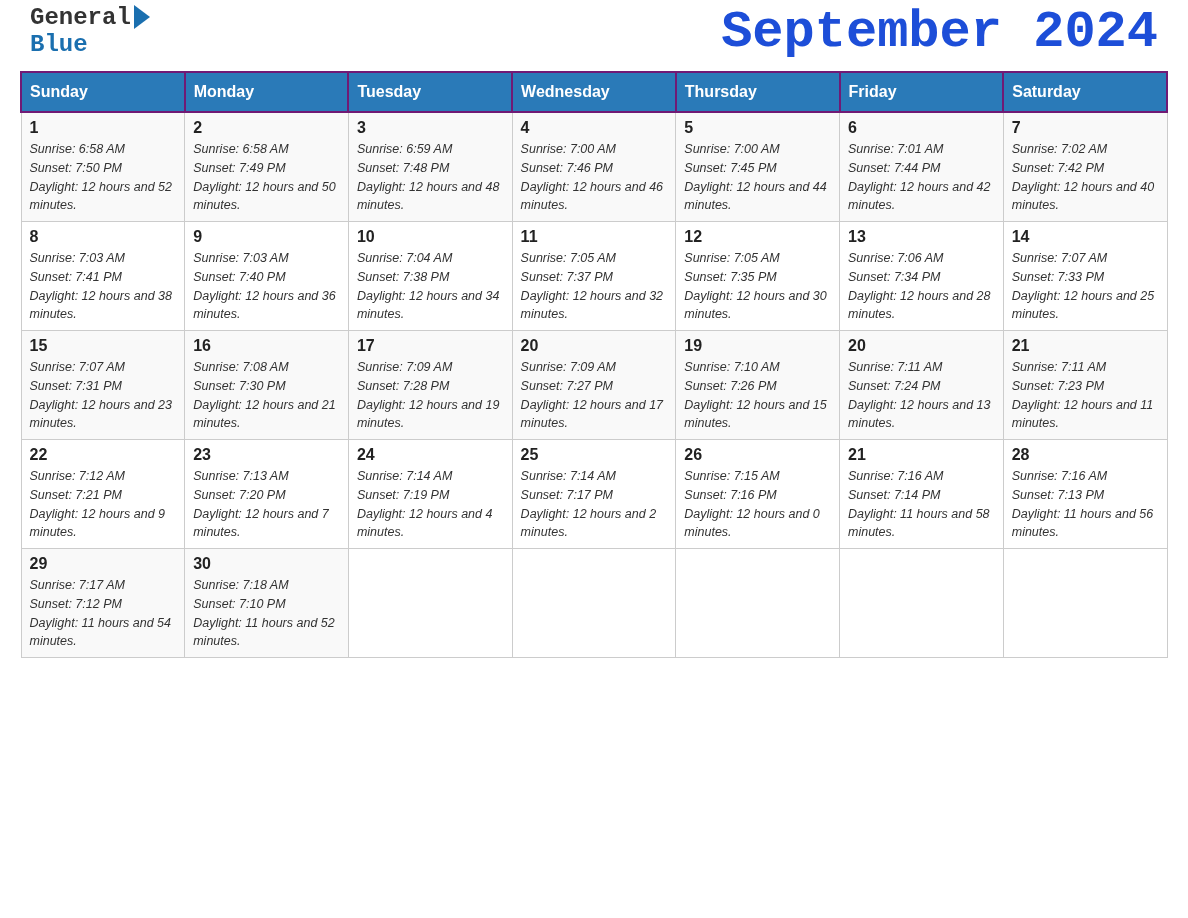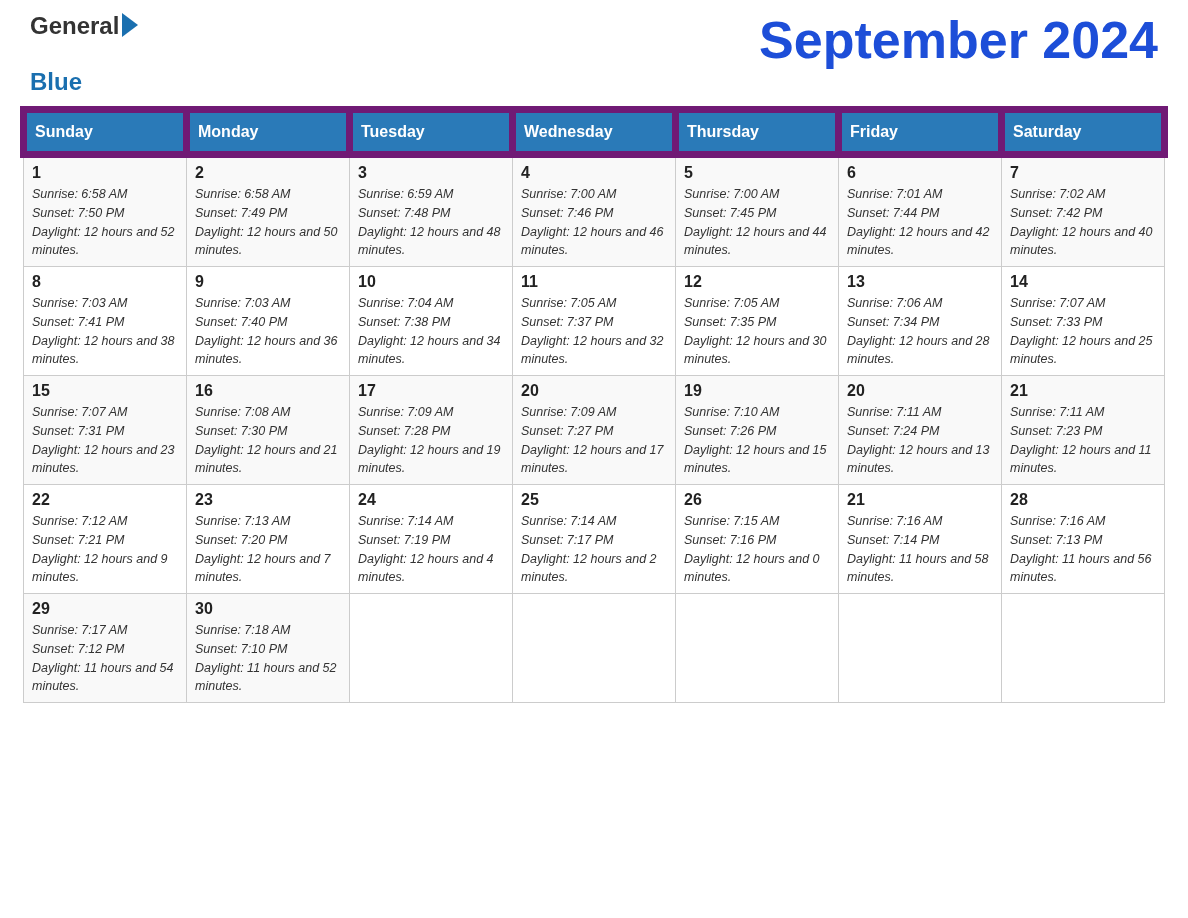--- a/index.html
+++ b/index.html
@@ -7,21 +7,22 @@
       font-family: Arial, sans-serif;
       background: #fff;
       color: #333;
       width: 1188px;
       min-height: 918px;
     }
     .header {
       display: flex;
       justify-content: space-between;
       align-items: flex-start;
-      padding: 12px 30px 10px 30px;
+      padding: 4px 30px 10px 30px;
+      font-family: Liberation Mono, monospace;
     }
     .title-area {
       text-align: right;
     }
     .month-title {
       font-size: 52px;
       font-weight: bold;
       color: #1d4ed8;
       line-height: 1.1;
     }
@@ -38,21 +39,21 @@
       border-collapse: collapse;
       table-layout: fixed;
     }
     thead tr th {
       background-color: #2a7ab8;
       color: #fff;
       font-size: 16px;
       font-weight: bold;
       padding: 10px 8px;
       text-align: left;
-      border: 7px solid #701a75;
+      border: 2px solid #701a75;
     }
     tbody tr td {
       vertical-align: top;
       border: 1px solid #ccc;
       padding: 6px 8px;
       min-height: 100px;
       font-size: 13px;
       color: #333;
       background: #fff;
     }
@@ -101,21 +102,20 @@
       height: 0;
       border-top: 12px solid transparent;
       border-bottom: 12px solid transparent;
       border-left: 16px solid #1a6faf;
       margin-left: 3px;
       margin-top: -2px;
     }
     .blue-text-row {
       display: flex;
       align-items: flex-start;
-      margin-top: 28px;
     }
     .blue-label {
       font-size: 24px;
       font-weight: bold;
       color: #1a6faf;
     }
   </style>
 </head>
 <body>
 

